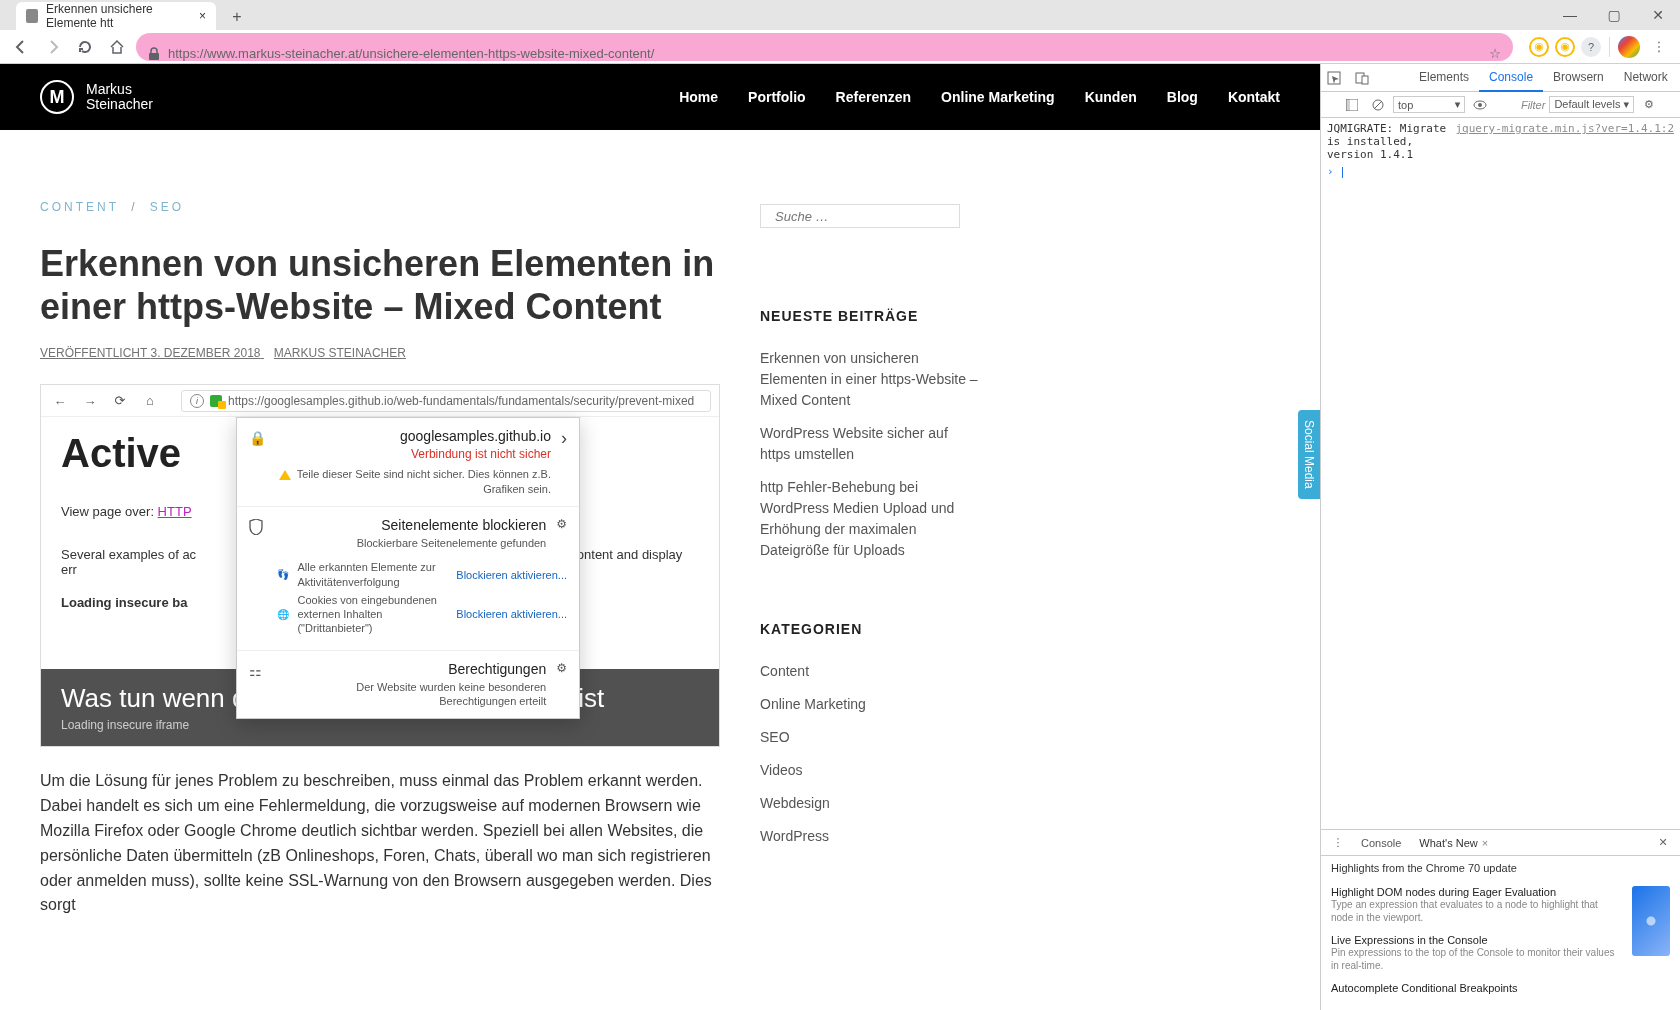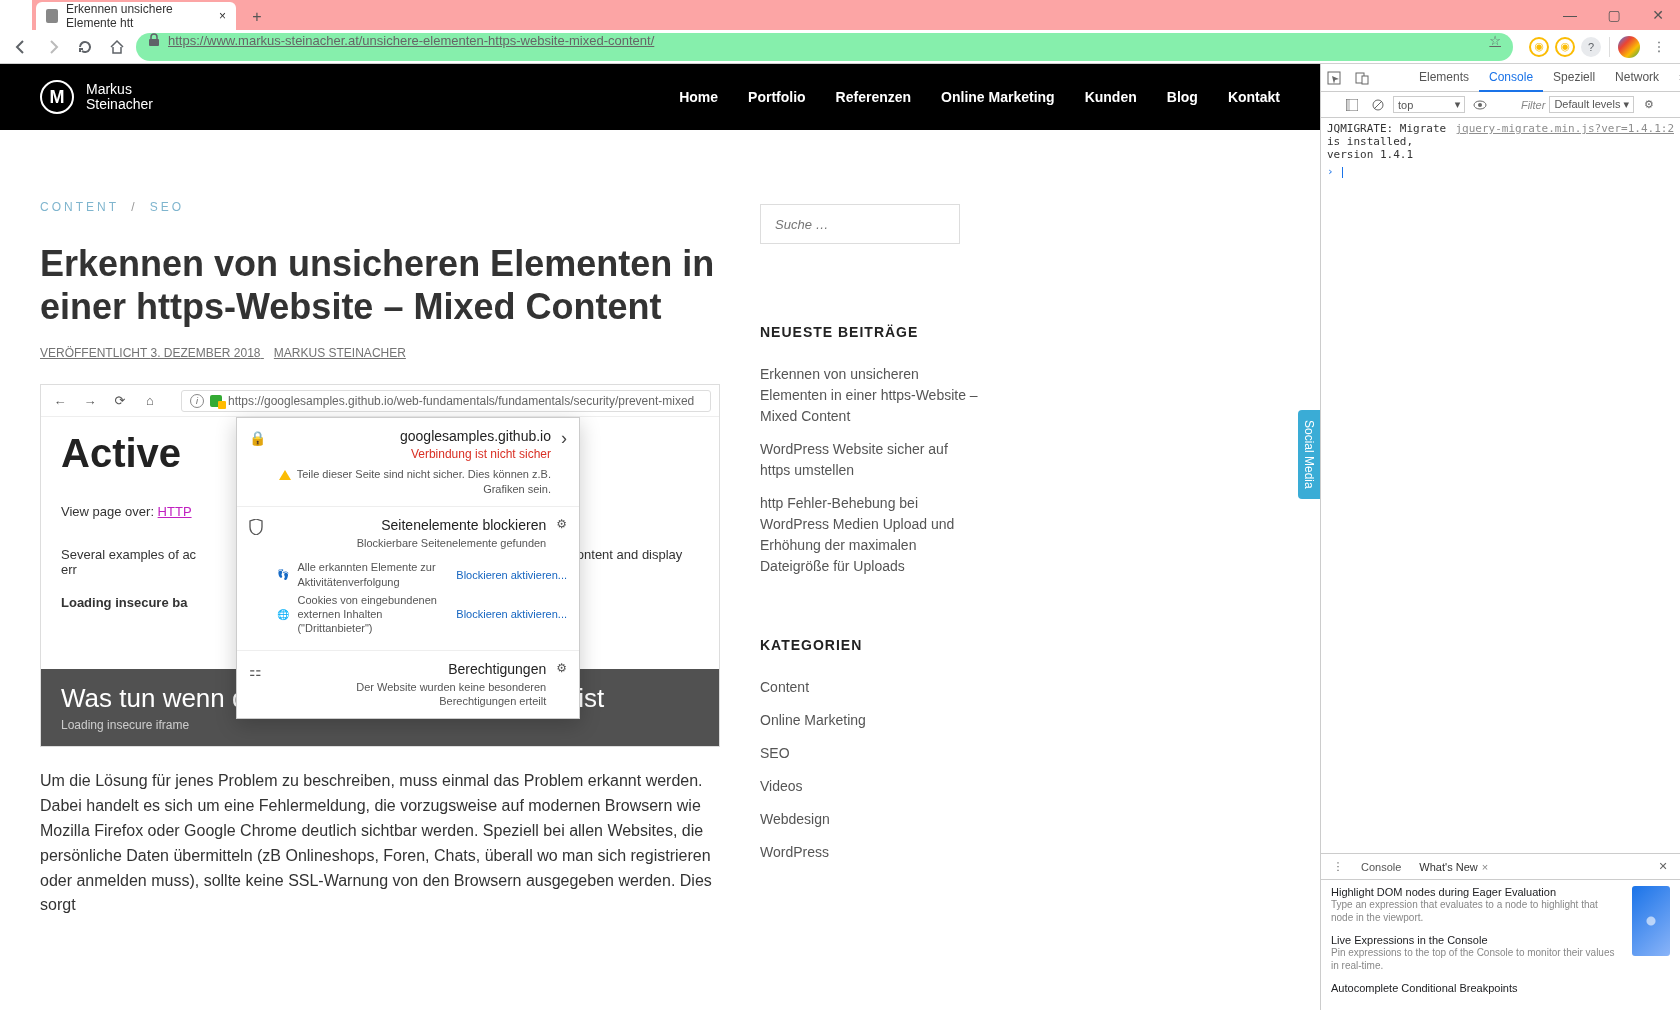--- a/index.html
+++ b/index.html
@@ -1,31 +1,31 @@
 <!DOCTYPE html>
 <html><head>
 <meta charset="utf-8">
 <style>
 * { margin: 0; padding: 0; box-sizing: border-box; }
 body { font-family: "Segoe UI", Arial, sans-serif; font-size: 13px; color: #333; background: #fff; overflow: hidden; }
 .window { width: 1680px; height: 1010px; display: flex; flex-direction: column; }
 
 
-.tab-strip { height: 30px; background: #fca5a5; display: flex; align-items: flex-end; padding-left: 4px; margin-left: 32px; }
+.tab-strip { height: 30px; background: #e5e5e5; display: flex; align-items: flex-end; padding-left: 16px; }
 .tab { background: #fff; height: 28px; width: 200px; border-radius: 6px 6px 0 0; display: flex; align-items: center; padding: 0 10px; font-size: 12px; color: #333; }
 .tab .favicon { width: 14px; height: 14px; background: #888; border-radius: 2px; margin-right: 8px; }
 .tab .tab-close { margin-left: auto; cursor: pointer; }
 .new-tab { width: 26px; height: 26px; display: flex; align-items: center; justify-content: center; margin-left: 8px; cursor: pointer; color: #555; font-size: 16px; }
 .win-controls { margin-left: auto; display: flex; height: 30px; }
 .win-controls div { width: 44px; display: flex; align-items: center; justify-content: center; color: #555; cursor: pointer; font-size: 14px; }
 
 .toolbar { height: 34px; background: #fff; border-bottom: 1px solid #d0d0d0; display: flex; align-items: center; padding: 0 8px; gap: 6px; }
 .tb-btn { width: 26px; height: 26px; display: flex; align-items: center; justify-content: center; color: #5f6368; cursor: pointer; border-radius: 50%; }
 .tb-btn.disabled { color: #bbb; }
-.url-bar { flex: 1; height: 28px; background: #86efac; border-radius: 14px; display: flex; align-items: flex-start; padding: 0 12px; gap: 8px; font-size: 13px; color: #666; text-decoration: underline; }
+.url-bar { flex: 1; height: 28px; background: #f9a8d4; border-radius: 14px; display: flex; align-items: flex-end; padding: 0 12px; gap: 8px; font-size: 13px; color: #666; }
 .url-bar .lock { color: #5f6368; }
 .url-bar .url-text { flex: 1; white-space: nowrap; overflow: hidden; }
 .url-bar .star { color: #5f6368; }
 .tb-right { display: flex; align-items: center; gap: 6px; margin-left: 10px; }
 .ext-icon { width: 20px; height: 20px; border-radius: 50%; display: flex; align-items: center; justify-content: center; font-size: 11px; }
 .ext-yellow { border: 2px solid #fbbc04; color: #fbbc04; }
 .ext-gray { background: #e8eaed; color: #5f6368; }
 .avatar { width: 22px; height: 22px; border-radius: 50%; background: linear-gradient(135deg,#4285f4,#ea4335,#fbbc04,#34a853); }
 
 
@@ -79,21 +79,21 @@
 .popup-link { color: #1565c0; font-size: 11px; cursor: pointer; }
 .popup-gear { color: #555; }
 .warn-tri { display: inline-block; width: 0; height: 0; border-left: 6px solid transparent; border-right: 6px solid transparent; border-bottom: 10px solid #fbbc04; margin-right: 6px; vertical-align: middle; }
 .popup-sub-row { display: flex; align-items: center; gap: 8px; margin-bottom: 4px; }
 
 .caption-bar { background: rgba(50,50,50,.85); color: #fff; font-size: 26px; padding: 14px 20px; position: absolute; left: 0; right: 0; bottom: 0; }
 .article-p { font-size: 16px; color: #333; line-height: 1.55; }
 
 
 .side { width: 220px; padding-top: 4px; }
-.search-box { width: 200px; height: 40px; border: 1px solid #ddd; display: flex; align-items: center; padding: 0 14px; margin-bottom: 80px; }
+.search-box { width: 200px; height: 24px; border: 1px solid #ddd; display: flex; align-items: center; padding: 0 14px; margin-bottom: 80px; }
 .search-box input { border: none; outline: none; width: 100%; font-size: 13px; color: #888; font-style: italic; background: transparent; }
 .side h3 { font-size: 14px; letter-spacing: 1px; color: #222; margin-bottom: 24px; font-weight: 600; text-transform: uppercase; }
 .side-list { list-style: none; margin-bottom: 60px; }
 .side-list li { font-size: 14px; color: #555; margin-bottom: 12px; line-height: 1.5; cursor: pointer; }
 
 
 .social-tab { position: absolute; right: 0; top: 280px; background: #3aacd6; color: #fff; writing-mode: vertical-rl; padding: 10px 4px; font-size: 12px; border-radius: 4px 0 0 4px; cursor: pointer; }
 
 
 .devtools { width: 360px; border-left: 1px solid #ccc; display: flex; flex-direction: column; background: #fff; font-size: 11px; }
@@ -344,21 +344,21 @@
         <div class="dt-ic">
           <svg width="14" height="14" viewBox="0 0 14 14">
               <rect x="1" y="2" width="8" height="10" fill="none" stroke="#666"></rect>
               <rect x="7" y="5" width="6" height="8" fill="#fff" stroke="#666"></rect>
             </svg>
         </div>
         <div style="width:1px;height:16px;background:#ccc;margin:0 4px"></div>
         <div class="dt-tabs">
           <div class="dt-tab">Elements</div>
           <div class="dt-tab active">Console</div>
-          <div class="dt-tab">Speziell</div>
+          <div class="dt-tab">Browsern</div>
           <div class="dt-tab">Network</div>
           <div class="dt-tab">»</div>
         </div>
         <div class="dt-right">
           <div class="dt-ic">⋮</div>
 
         </div>
       </div>
       <div class="dt-filter-row">
         <div class="dt-ic">
@@ -396,20 +396,21 @@
       </div>
       <div class="dt-bottom">
         <div class="dt-btabs">
           <div class="dt-ic">⋮</div>
           <div class="dt-btab">Console</div>
           <div class="dt-btab active">
             <span>What's New</span><span class="close">×</span>
           </div>
           <div class="dt-ic" style="margin-left:auto">✕</div>
         </div>
+        <div class="dt-hl">Highlights from the Chrome 70 update</div>
         <div class="dt-news">
           <div class="dt-news-items">
             <div class="dt-news-item">
               <div class="dt-news-title">Highlight DOM nodes during Eager Evaluation</div>
               <div class="dt-news-desc">Type an expression that evaluates to a node to highlight that node in the viewport.</div>
             </div>
             <div class="dt-news-item">
               <div class="dt-news-title">Live Expressions in the Console</div>
               <div class="dt-news-desc">Pin expressions to the top of the Console to monitor their values in real-time.</div>
             </div>

